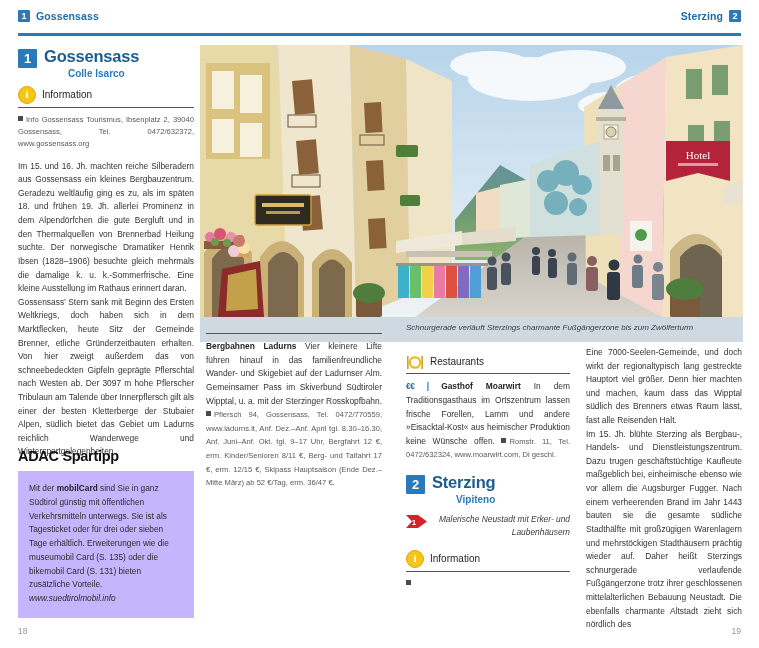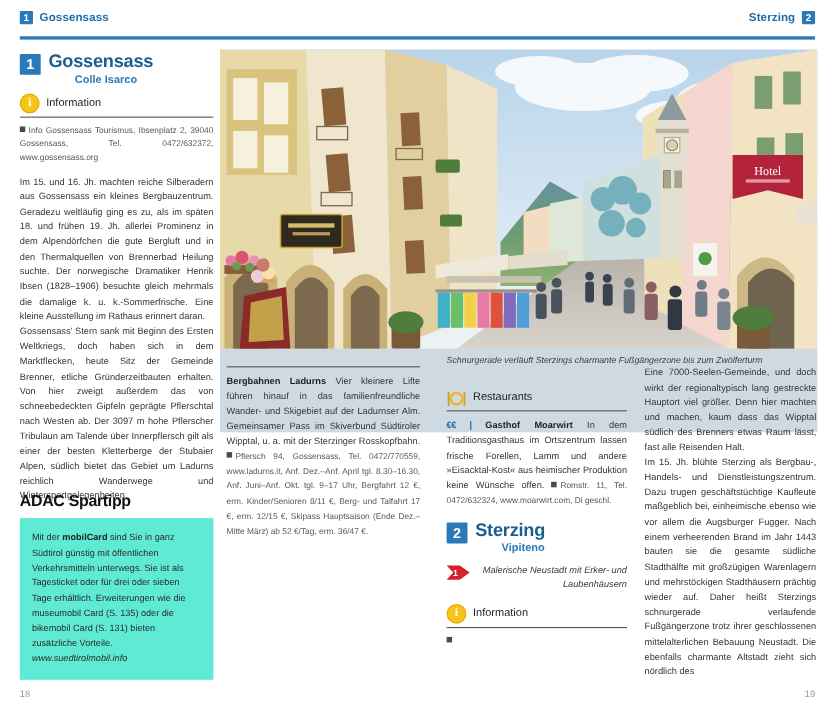--- a/index.html
+++ b/index.html
@@ -70,21 +70,21 @@
     line-height: 1.62;
     text-align: justify;
     color: #333333;
   }
   .col p { margin: 0; }
   .col p + p { margin-top: 0px; }
 
   #col1 { left: 18px;  top: 48px; width: 176px; }
   #col2 { left: 206px; top: 330px; width: 176px; }
   #col3 { left: 406px; top: 322px; width: 164px; }
-  #col4 { left: 586px; top: 332px; width: 156px; }
+  #col4 { left: 586px; top: 346px; width: 156px; }
 
   
   .place-head {
     display: flex;
     align-items: flex-start;
     gap: 7px;
     margin-bottom: 6px;
   }
   .num-badge.lg {
     width: 19px;
@@ -233,36 +233,36 @@
     width: 176px;
   }
   .spartipp-title {
     font-size: 14.5px;
     font-weight: bold;
     color: #111111;
     letter-spacing: -.3px;
     margin-bottom: 7px;
   }
   .spartipp-box {
-    background: #5eead4;
+    background: #c4b5fd;
     padding: 11px 11px 12px 11px;
     font-size: 8.3px;
     line-height: 1.66;
     color: #2b2b2b;
     text-align: left;
   }
   .spartipp-box .ital { font-style: italic; }
 
   
   .photo {
     position: absolute;
     left: 200px;
     top: 45px;
     width: 543px;
-    height: 348px;
+    height: 297px;
     overflow: hidden;
     background: #cfd9e2;
   }
   .photo svg { display: block; }
   .caption {
     position: absolute;
     left: 406px;
     top: 322px;
     width: 337px;
     font-size: 8px;

